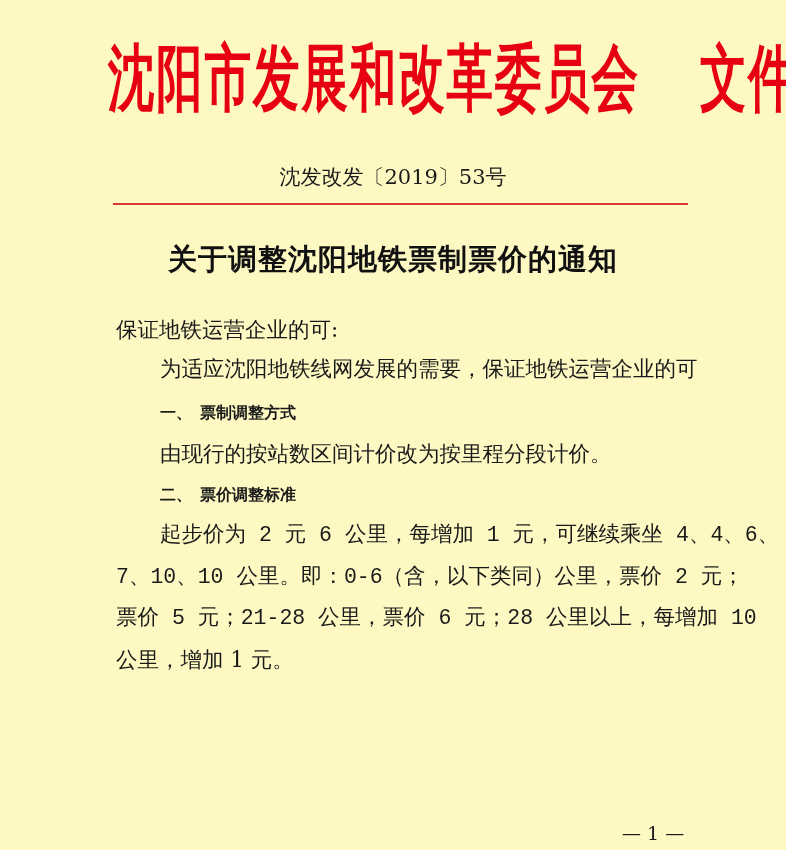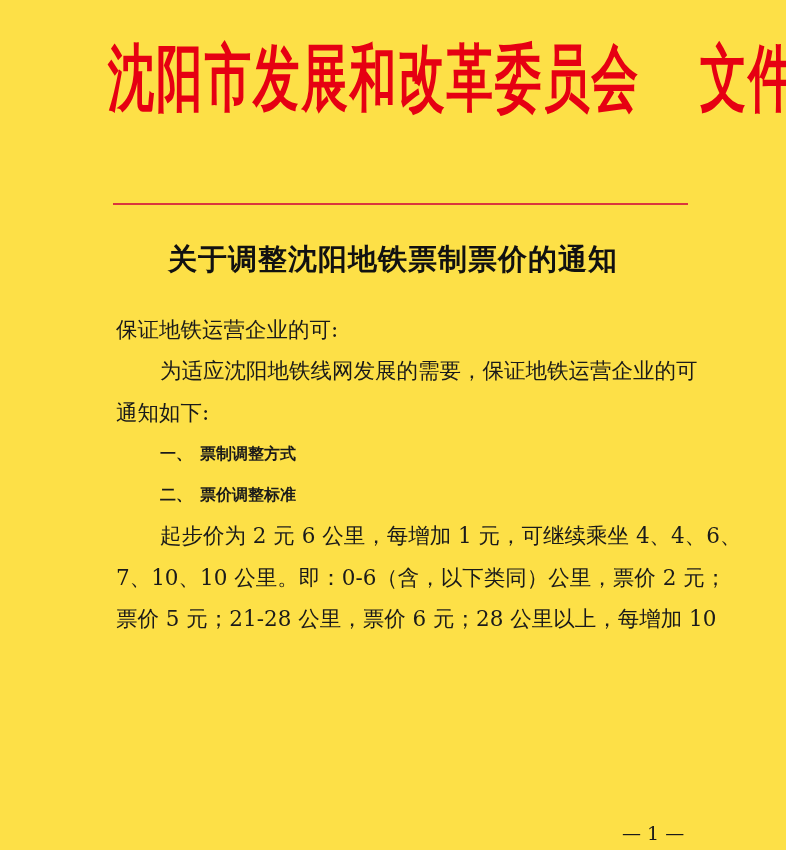--- a/index.html
+++ b/index.html
@@ -12,21 +12,21 @@
       height: 850px;
       position: relative;
       overflow: hidden;
       font-family: "DejaVu Serif", "Liberation Serif", serif;
       color: #1a1a1a;
     }
     .page {
       position: absolute;
       left: 0; top: 0;
       width: 786px; height: 850px;
-      background: #fde047;
+      background: #fef9c3;
     }
     .org-header {
       position: absolute;
       left: 108px;
       top: 34px;
       width: 600px;
       height: 90px;
       display: flex;
       align-items: center;
       white-space: nowrap;
@@ -103,58 +103,61 @@
       font-family: "DejaVu Sans", "Liberation Sans", sans-serif;
       font-weight: bold;
       font-size: 16px;
     }
     .section-heading .num {
       margin-right: 8px;
     }
     .justify {
       text-align: justify;
       text-align-last: justify;
+      font-family: Liberation Mono, monospace;
     }
     .page-number {
       position: absolute;
       left: 622px;
       top: 822px;
       font-size: 19px;
       color: #1a1a1a;
       white-space: nowrap;
     }
   </style>
 </head>
 <body>
 
 <div class="page">
 
   <div class="org-header">
     <span class="org-text" style="color: rgb(230, 0, 18);">沈阳市发展和改革委员会</span>
     <span class="org-suffix" style="color: rgb(230, 0, 18);">文件</span>
   </div>
 
+  <div class="doc-number">沈发改发〔2019〕53号</div>
 
   <div class="red-rule" style="background: rgb(217, 54, 62);"></div>
 
   <div class="notice-title">关于调整沈阳地铁票制票价的通知</div>
 
   <div class="body">
     <div class="line">保证地铁运营企业的可:</div>
 
     <div class="line indent justify">为适应沈阳地铁线网发展的需要，保证地铁运营企业的可</div>
-    <div class="line">通知如下:</div>
 
     <div class="line indent section-heading">
       <span class="num">一、</span><span>票制调整方式</span>
     </div>
+    <div class="line indent">由现行的按站数区间计价改为按里程分段计价。</div>
 
     <div class="line indent section-heading">
       <span class="num">二、</span><span>票价调整标准</span>
     </div>
     <div class="line indent justify">起步价为 2 元 6 公里，每增加 1 元，可继续乘坐 4、4、6、</div>
     <div class="line justify">7、10、10 公里。即：0-6（含，以下类同）公里，票价 2 元；</div>
     <div class="line justify" style="width:540px;">票价 5 元；21-28 公里，票价 6 元；28 公里以上，每增加 10</div>
+    <div class="line">公里，增加 1 元。</div>
   </div>
 
   <div class="page-number">— 1 —</div>
 
 </div>
 
 </body></html>

